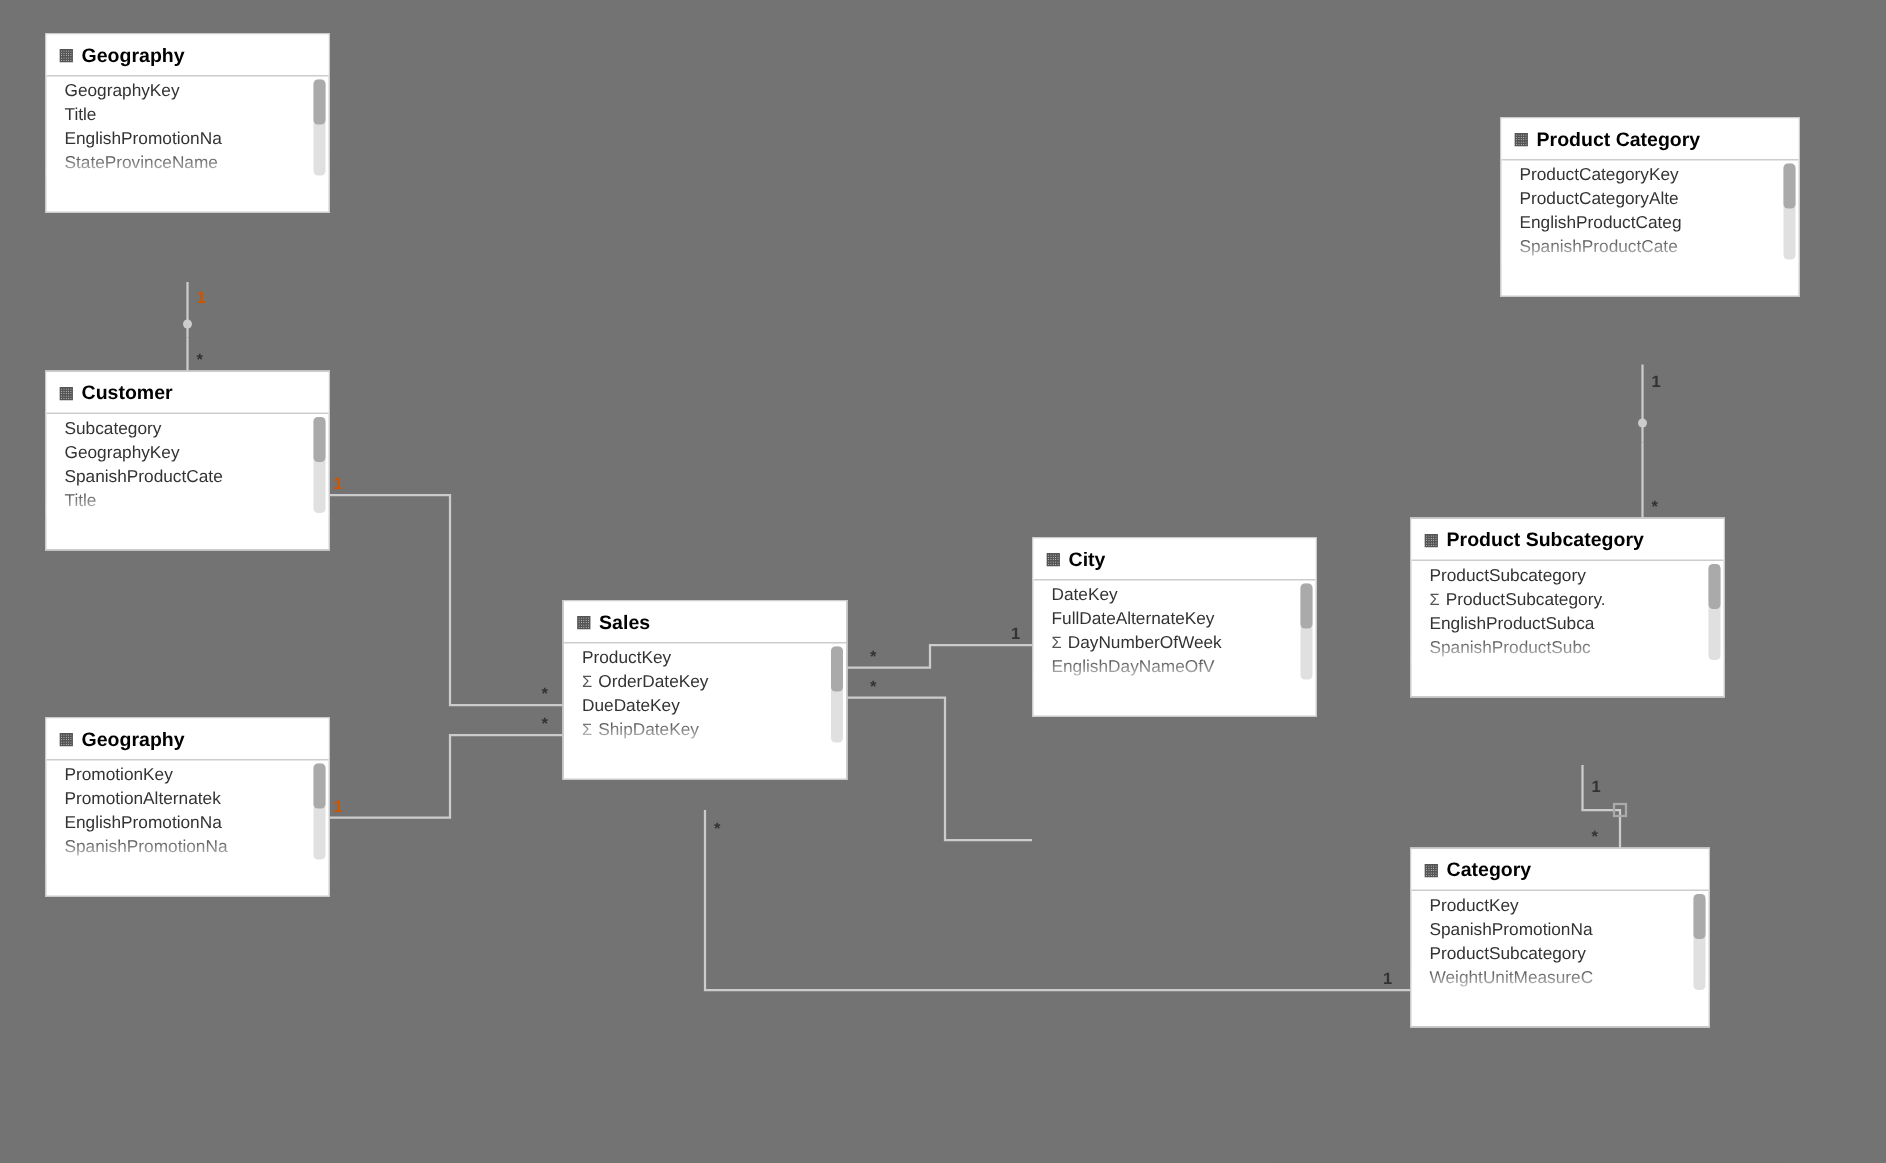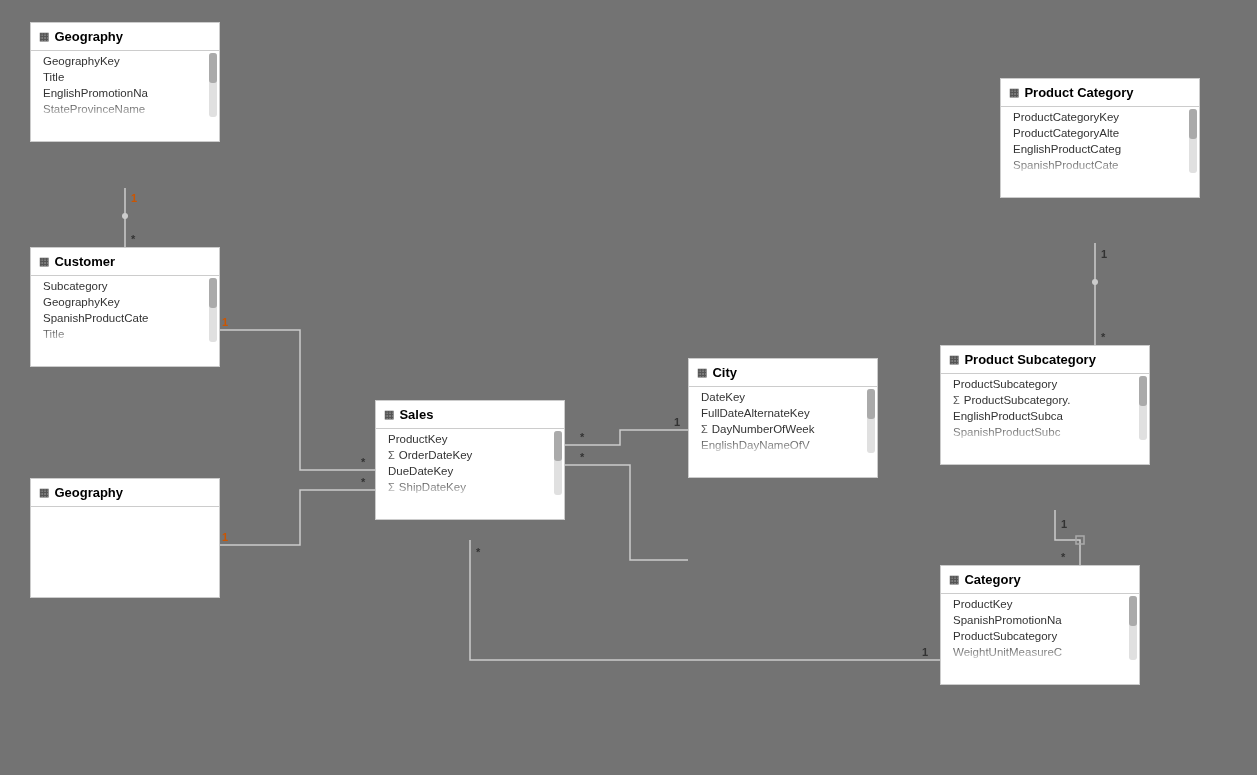--- a/index.html
+++ b/index.html
@@ -179,20 +179,30 @@
           <div class="scrollbar-thumb"></div>
         </div>
     </div>
   </div>
 
   <div class="table-box" style="left:30px;top:478px">
     <div class="table-header">
       <span class="table-icon">▦</span>
       <span>Geography</span>
     </div>
+    <div class="table-body">
+      <div class="table-row">PromotionKey</div>
+      <div class="table-row">PromotionAlternatek</div>
+      <div class="table-row">EnglishPromotionNa</div>
+      <div class="table-row">SpanishPromotionNa</div>
+      <div class="fade-bottom"></div>
+      <div class="scrollbar">
+          <div class="scrollbar-thumb"></div>
+        </div>
+    </div>
   </div>
 
   <div class="table-box" style="left:375px;top:400px">
     <div class="table-header">
       <span class="table-icon">▦</span>
       <span>Sales</span>
     </div>
     <div class="table-body">
       <div class="table-row">ProductKey</div>
       <div class="table-row"><span class="sigma">Σ</span> OrderDateKey</div>

